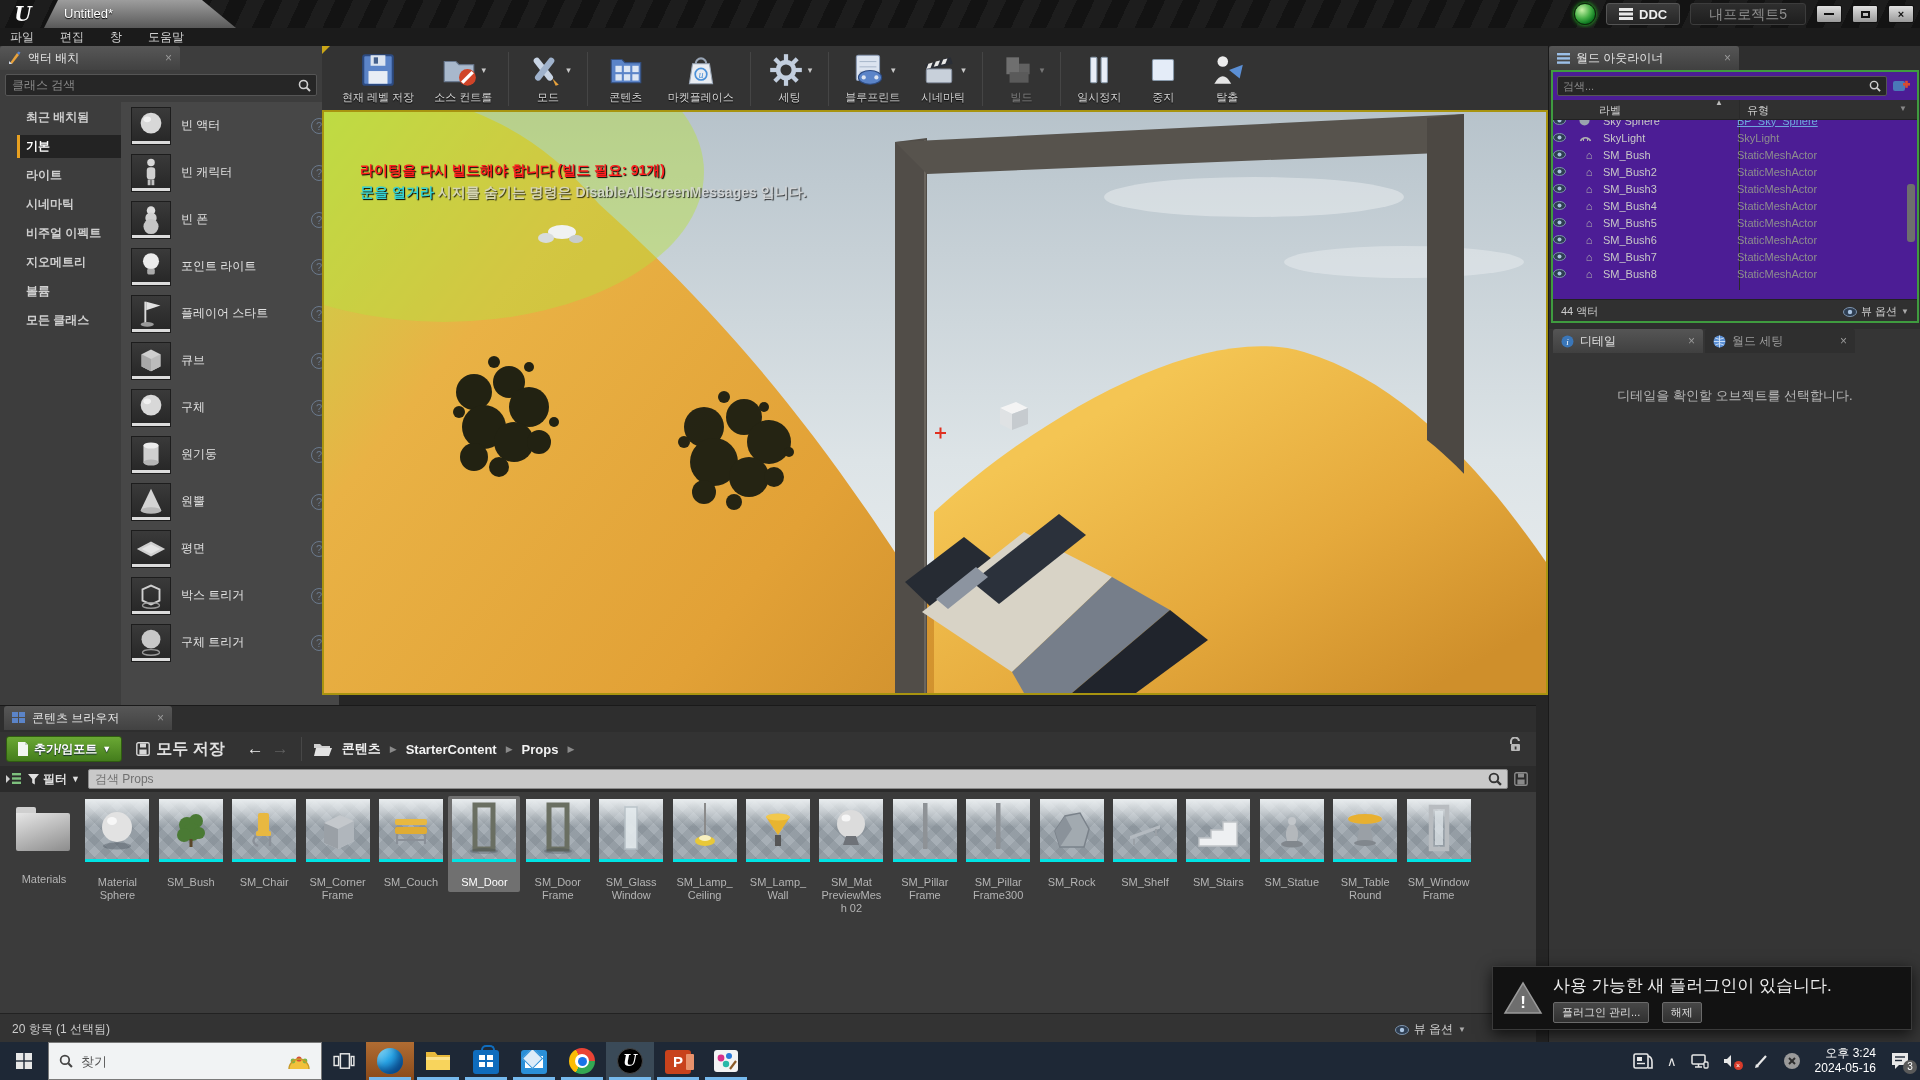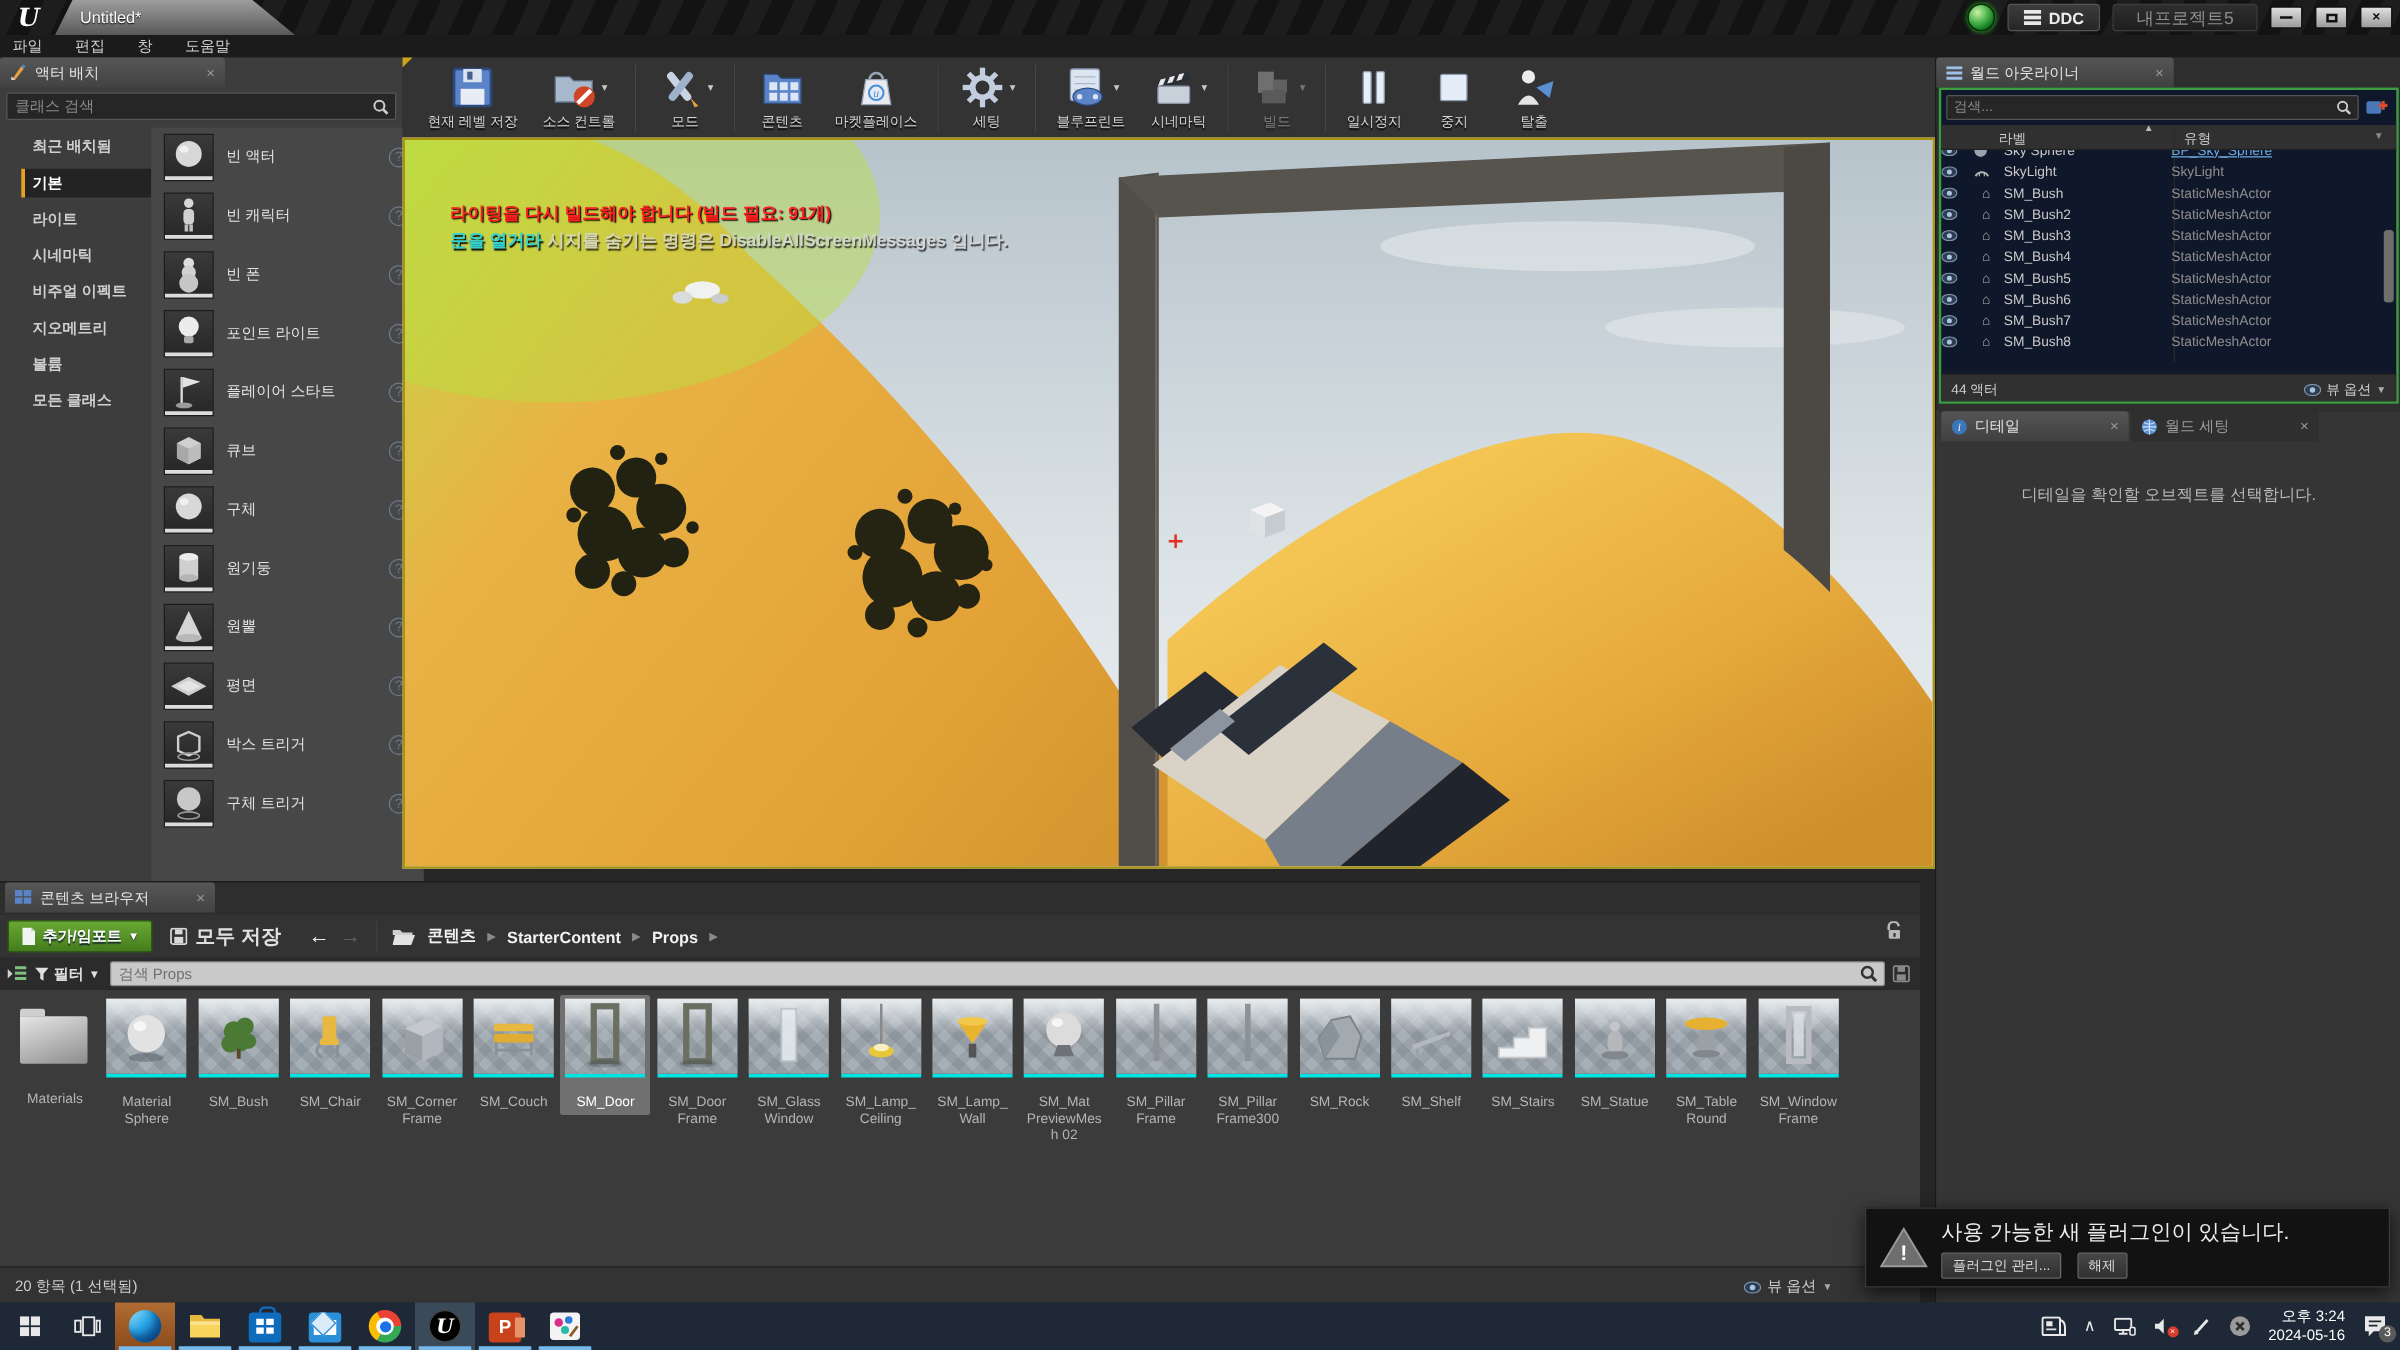--- a/index.html
+++ b/index.html
@@ -61,21 +61,21 @@
 #vp-msgs{position:absolute;left:36px;top:50px;z-index:5;font-size:14px;font-weight:bold;text-shadow:1px 1px 1px #000}
 #vp-msg-red{color:#ff1f1f;display:block}
 #vp-msg-line2{display:block;margin-top:4px}
 #vp-msg-cyan{color:#35d2d2}
 #vp-msg-gray{color:#d8d8d8;opacity:.75;font-weight:bold}
 
 
 #right-panel{position:absolute;left:1548px;top:46px;width:372px;height:996px;background:#2e2e2e;border-left:1px solid #1a1a1a}
 #outliner{position:absolute;left:0;top:0;width:372px;height:281px}
 #outliner .panel-tab{width:190px;background:linear-gradient(#555,#404040)}
-#outliner-box{position:absolute;left:2px;top:24px;width:368px;height:253px;border:2px solid #3f9b3f;background:#0f172a}
+#outliner-box{position:absolute;left:2px;top:24px;width:368px;height:253px;border:2px solid #3f9b3f;background:#4c1d95}
 #ol-search-row{position:absolute;left:4px;top:4px;width:330px;height:20px;background:#262626;border:1px solid #555;border-radius:2px;display:flex;align-items:center}
 #ol-search-row input{flex:1;background:transparent;border:none;outline:none;color:#bbb;font-size:11px;padding:0 5px}
 #ol-search-row input::placeholder{color:#8a8a8a}
 #ol-addfilter{position:absolute;right:6px;top:6px;width:18px;height:16px}
 #ol-header{position:absolute;left:0;top:28px;width:364px;height:20px;background:#303030;border-bottom:1px solid #222;color:#ccc;font-size:11px}
 #ol-header .h-label{position:absolute;left:46px;top:3px}
 #ol-header .sortarrow{position:absolute;left:162px;top:-2px;color:#bbb;font-size:8px}
 #ol-header .h-type{position:absolute;left:194px;top:3px}
 #ol-header .typecaret{position:absolute;right:10px;top:4px;color:#888;font-size:8px}
 #ol-coldiv{position:absolute;left:186px;top:28px;width:1px;height:190px;background:#2a2a2a}
@@ -1183,20 +1183,34 @@
     <div id="tb-start">
       <svg width="16" height="16" viewBox="0 0 16 16">
           <g fill="#e8e8e8">
             <rect x="0" y="0" width="7.3" height="7.3"></rect>
             <rect x="8.7" y="0" width="7.3" height="7.3"></rect>
             <rect x="0" y="8.7" width="7.3" height="7.3"></rect>
             <rect x="8.7" y="8.7" width="7.3" height="7.3"></rect>
           </g>
         </svg>
     </div>
+    <div id="tb-searchbox">
+      <svg width="14" height="14" viewBox="0 0 13 13">
+          <circle cx="5.5" cy="5.5" r="4" fill="none" stroke="#444" stroke-width="1.6"></circle>
+          <line x1="8.6" y1="8.6" x2="12" y2="12" stroke="#444" stroke-width="2"></line>
+        </svg>
+      <input type="text" placeholder="찾기" style="">
+      <svg width="24" height="20" viewBox="0 0 24 20">
+          <path d="M2,18 A10,10 0 0 1 22,18 Z" fill="#f2c13c"></path>
+          <circle cx="6" cy="10" r="2.4" fill="#7ab648"></circle>
+          <circle cx="12" cy="8" r="2.6" fill="#d84a38"></circle>
+          <circle cx="18" cy="10" r="2.4" fill="#7ab648"></circle>
+          <path d="M2,18 A10,10 0 0 1 22,18" fill="none" stroke="#c89a28" stroke-width="1.4"></path>
+        </svg>
+    </div>
     <div id="tb-taskview">
       <svg width="22" height="18" viewBox="0 0 24 20">
           <g fill="none" stroke="#e8e8e8" stroke-width="1.6">
             <rect x="1" y="5" width="5" height="10"></rect>
             <rect x="8" y="2" width="10" height="16"></rect>
             <rect x="20" y="5" width="3" height="10"></rect>
           </g>
         </svg>
     </div>
     <div id="taskbar-apps">

